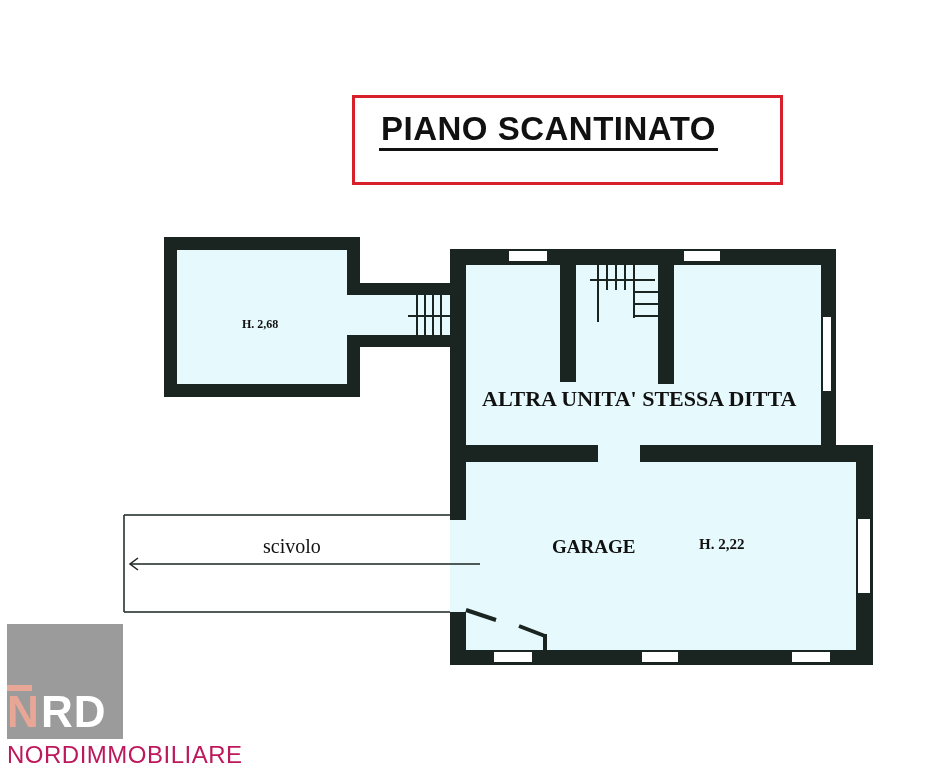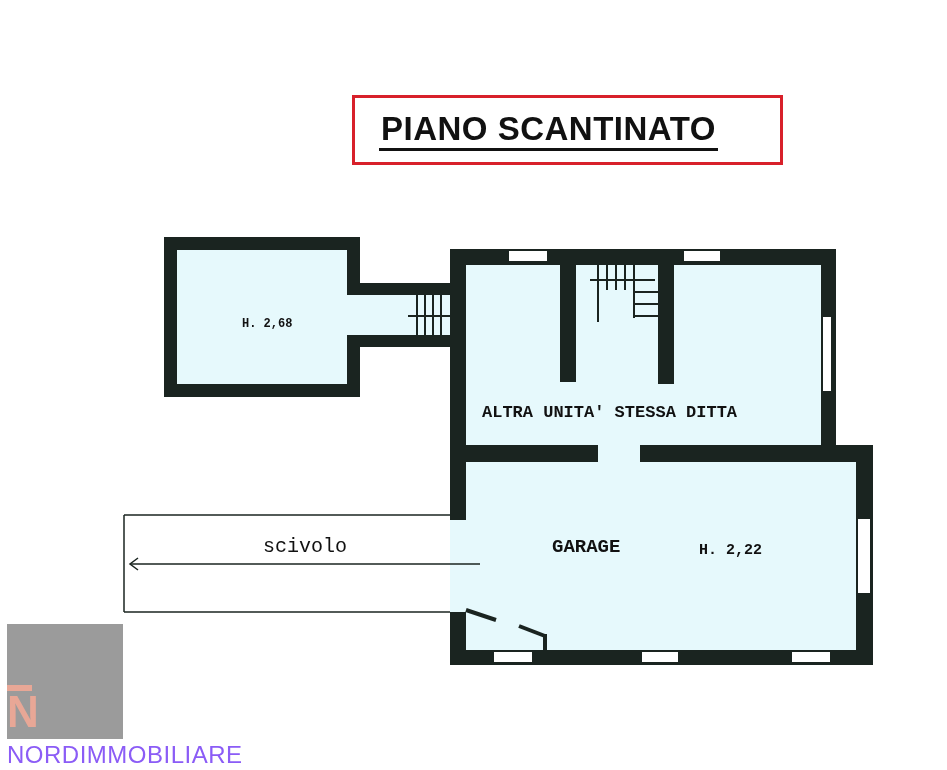--- a/index.html
+++ b/index.html
@@ -1,25 +1,25 @@
 <!DOCTYPE html>
 <html><head>
 <meta charset="utf-8">
 <style>
   html, body { margin:0; padding:0; }
   body { width:947px; height:770px; background:#ffffff; position:relative; overflow:hidden; font-family:"Liberation Sans", sans-serif; }
-  .title-box { position:absolute; left:352px; top:95px; width:431px; height:70px; border:3px solid #d8202a; box-sizing:border-box; }
+  .title-box { position:absolute; left:352px; top:95px; width:431px; height:90px; border:3px solid #d8202a; box-sizing:border-box; }
   .title-text { position:absolute; left:24px; top:12px; font-family:"Liberation Sans", sans-serif; font-weight:bold; font-size:33px; letter-spacing:0.5px; color:#111; border-bottom:3px solid #111; line-height:38px; padding:0 2px; }
   svg.plan { position:absolute; left:0; top:0; }
-  .label { position:absolute; font-family:Liberation Mono, monospace; font-weight:bold; color:#111; white-space:nowrap;text-align:center; }
+  .label { position:absolute; font-family:Liberation Serif, serif; font-weight:bold; color:#111; white-space:nowrap;text-align:center; }
   .logo-box { position:absolute; left:7px; top:624px; width:116px; height:115px; background:#9b9b9b; }
   .logo-bar { position:absolute; left:0; top:61px; width:25px; height:6px; background:#e8a796; }
   .logo-n { position:absolute; left:0px; top:62px; font-family:"Liberation Sans", sans-serif; font-weight:bold; font-size:44px; color:#e8a796; line-height:52px; }
   .logo-rd { position:absolute; left:34px; top:62px; font-family:"Liberation Sans", sans-serif; font-weight:bold; font-size:44px; color:#ffffff; line-height:52px; letter-spacing:1px; }
-  .logo-name { position:absolute; left:7px; top:742px; font-family:"Liberation Sans", sans-serif; font-size:24px; color:#8b5cf6; letter-spacing:0.5px; line-height:26px; }
+  .logo-name { position:absolute; left:7px; top:742px; font-family:"Liberation Sans", sans-serif; font-size:24px; color:#be185d; letter-spacing:0.5px; line-height:26px; }
 </style>
 </head>
 <body>
 
 <div class="title-box">
   <div class="title-text">PIANO SCANTINATO</div>
 </div>
 
 <svg class="plan" width="947" height="770" viewBox="0 0 947 770">
 
@@ -90,22 +90,23 @@
   <g stroke="#1a2420" stroke-width="1.5" fill="none">
     <line x1="124" y1="515" x2="450" y2="515"></line>
     <line x1="124" y1="612" x2="450" y2="612"></line>
     <line x1="124" y1="515" x2="124" y2="612"></line>
     <line x1="130" y1="564" x2="480" y2="564"></line>
     <polyline points="138,558 130,564 138,570"></polyline>
   </g>
 </svg>
 
 <div class="label" style="left:242px; top:317px; font-size:12px;">H. 2,68</div>
-<div class="label" style="left:482px; top:403px; font-size:17px;">ALTRA UNITA' STESSA DITTA</div>
+<div class="label" style="left:482px; top:386px; font-size:22px;">ALTRA UNITA' STESSA DITTA</div>
 <div class="label" style="left:552px; top:536px; font-size:19px;">GARAGE</div>
-<div class="label" style="left:699px; top:536px; font-size:15px;margin-top:6px;">H. 2,22</div>
+<div class="label" style="left:699px; top:536px; font-size:15px;">H. 2,22</div>
 <div class="label" style="left:263px; top:535px; font-size:20px; font-weight:normal;">scivolo</div>
 
 <div class="logo-box">
   <div class="logo-bar"></div>
   <div class="logo-n">N</div>
+  <div class="logo-rd">RD</div>
 </div>
 <div class="logo-name">NORDIMMOBILIARE</div>
 
 </body></html>

